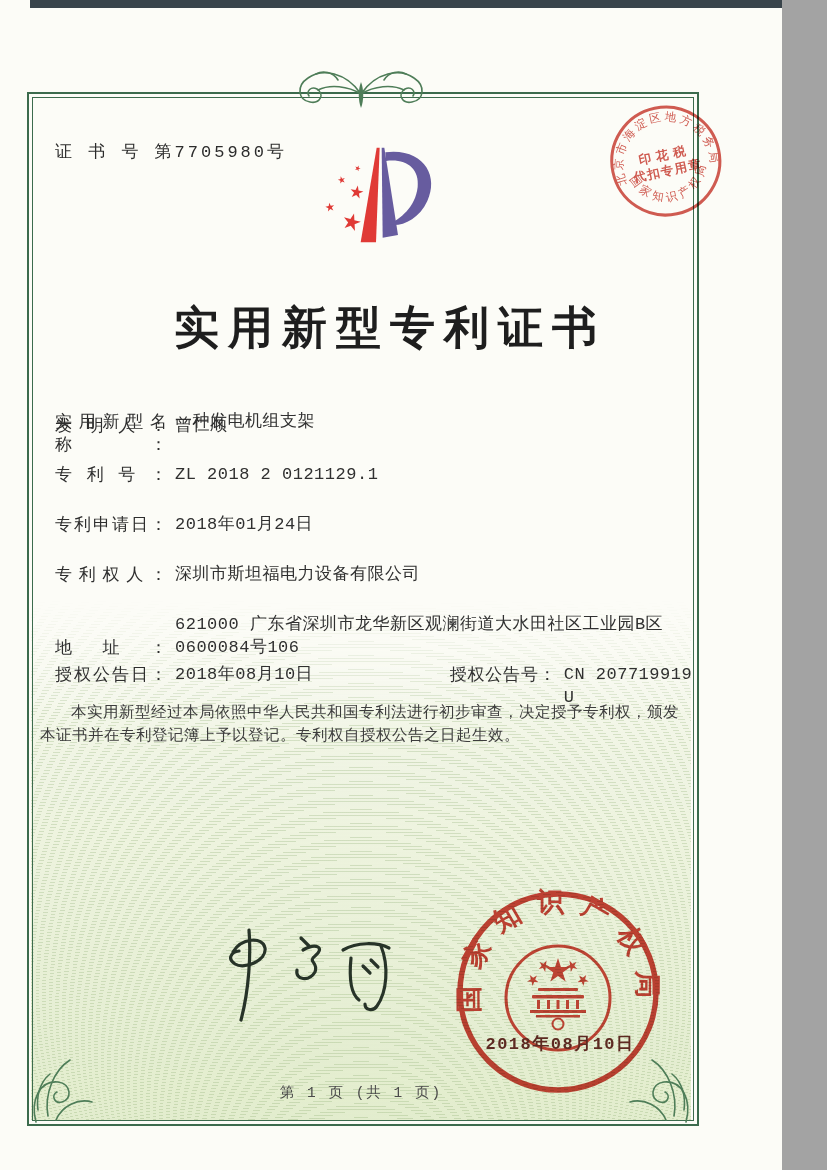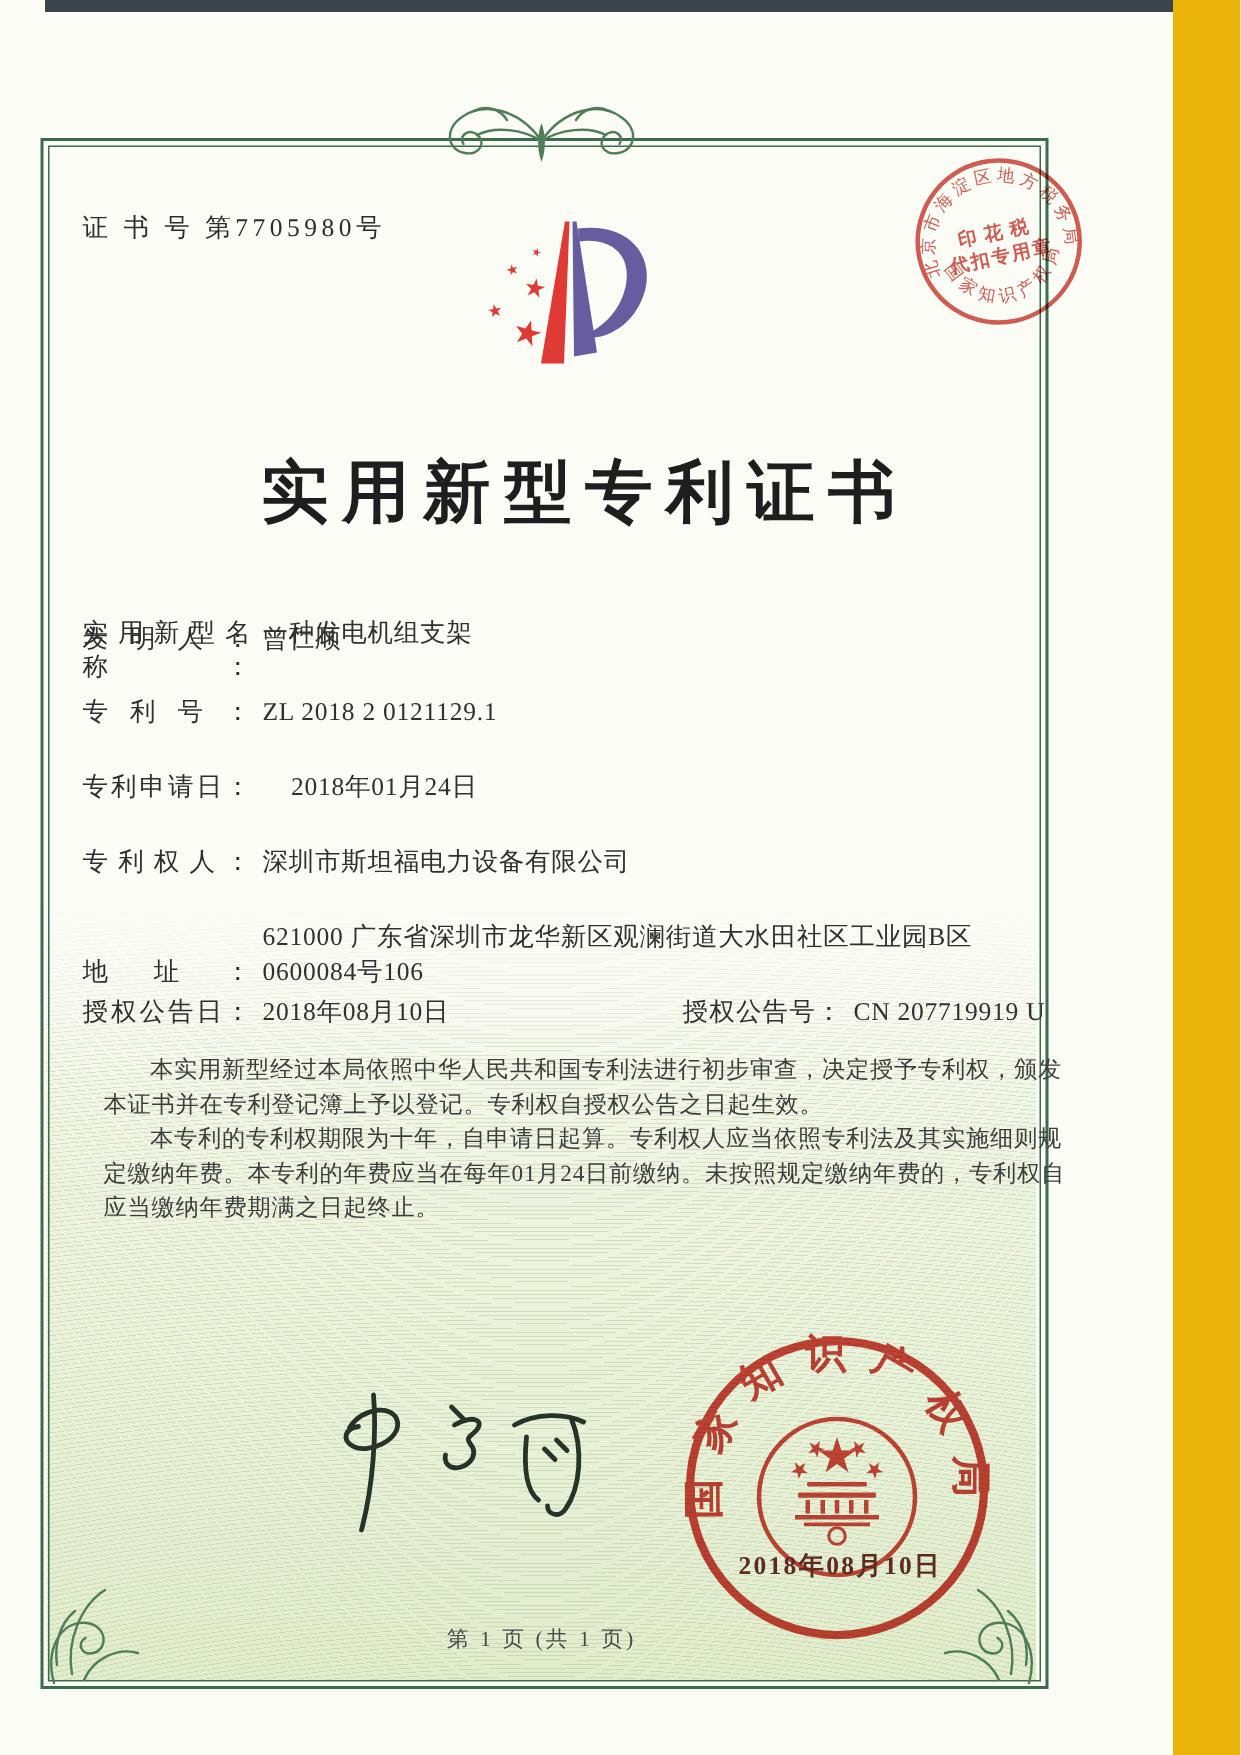--- a/index.html
+++ b/index.html
@@ -1,17 +1,17 @@
 <!DOCTYPE html>
 <html><head>
 <meta charset="utf-8">
 <style>
   html,body{margin:0;padding:0;}
-  .scan{position:relative;width:827px;height:1170px;background:#eab308;overflow:hidden;
-        font-family:Liberation Serif, serif;}
+  .scan{position:relative;width:827px;height:1170px;background:#a3a3a3;overflow:hidden;
+        font-family:Liberation Mono, monospace;}
   .paper{position:absolute;left:0;top:0;width:782px;height:1170px;background:#fcfcf7;}
   .top-shadow{position:absolute;left:30px;top:0;width:752px;height:8px;background:#39444b;}
   .frame{position:absolute;left:27px;top:92px;width:668px;height:1030px;border:2px solid #3c6b4d;}
   .frame::after{content:"";position:absolute;inset:3px;border:1px solid #3c6b4d;}
   .waves{position:absolute;left:31px;top:600px;width:660px;height:520px;
      background:
        repeating-radial-gradient(1300px 520px at 50% 140%, rgba(124,160,96,0.25) 0px, rgba(124,160,96,0.25) 1.3px, rgba(0,0,0,0) 1.3px, rgba(0,0,0,0) 7px),
        linear-gradient(to bottom, rgba(232,240,216,0) 0%, rgba(226,236,204,0.45) 30%, rgba(219,232,194,0.8) 100%);
      -webkit-mask-image:linear-gradient(to bottom,transparent 0%,#000 22%);
      mask-image:linear-gradient(to bottom,transparent 0%,#000 22%);}
@@ -19,21 +19,21 @@
   .cert-no{left:55px;top:140px;font-size:17px;letter-spacing:3px;color:#2c2c2c;}
   .title{left:90px;top:252px;width:600px;text-align:center;font-size:45px;font-weight:bold;
          letter-spacing:9px;color:#1e1e1e;margin-top:46px;}
   .fields{left:55px;top:354px;width:655px;}
   .frow{display:flex;align-items:flex-start;position:absolute;left:0;width:655px;font-size:17px;color:#303030;}
   .lbl{display:inline-block;width:112px;text-align:justify;text-align-last:justify;flex:0 0 112px;color:#2e2e2e;}
   .val{margin-left:8px;max-width:505px;line-height:23px;letter-spacing:0.5px;}
   .grant-pair{display:flex;width:400px;}
   .grant-pair2{display:flex;}
   .lbl2{display:inline-block;width:106px;text-align:justify;text-align-last:justify;flex:0 0 106px;}
-  .paras{left:69px;top:702px;width:648px;font-size:15.5px;line-height:23px;color:#3d3d3d;}
+  .paras{left:40px;top:702px;width:648px;font-size:15.5px;line-height:23px;color:#3d3d3d;}
   .paras p{margin:0;text-indent:2em;letter-spacing:0.5px;}
   .signer{left:77px;top:960px;font-size:17.5px;color:#2c2c2c;line-height:31px;letter-spacing:4px;}
   .seal-date{left:462px;top:1032px;width:196px;text-align:center;font-size:17px;color:#5d2a22;
              letter-spacing:1.5px;font-weight:bold;z-index:5;}
   .footer{left:27px;top:1083px;width:668px;text-align:center;font-size:14.5px;color:#4a4a4a;letter-spacing:2px;}
   svg{overflow:visible;}
   .seal-svg{mix-blend-mode:multiply;opacity:0.93;}
   .stamp-svg{mix-blend-mode:multiply;opacity:0.9;}
 </style>
 </head>
@@ -118,21 +118,21 @@
       <span class="val">一种发电机组支架</span>
     </div>
     <div class="frow" style="top:60px;">
       <span class="lbl">发明人：</span>
       <span class="val">曾仁顺</span>
     </div>
     <div class="frow" style="top:109px;">
       <span class="lbl">专利号：</span>
       <span class="val">ZL 2018 2 0121129.1</span>
     </div>
-    <div class="frow" style="top:159px;gap:19px;">
+    <div class="frow" style="top:159px;">
       <span class="lbl">专利申请日：</span>
       <span class="val">2018年01月24日</span>
     </div>
     <div class="frow" style="top:209px;">
       <span class="lbl">专利权人：</span>
       <span class="val">深圳市斯坦福电力设备有限公司</span>
     </div>
     <div class="frow" style="top:259px;align-items:flex-end;">
       <span class="lbl">地址：</span>
       <span class="val">621000 广东省深圳市龙华新区观澜街道大水田社区工业园B区0600084号106</span>
@@ -144,21 +144,20 @@
       </span>
       <span class="grant-pair2">
         <span class="lbl2">授权公告号：</span>
         <span class="val">CN 207719919 U</span>
       </span>
     </div>
   </div>
 
   <div class="abs paras">
     <p>本实用新型经过本局依照中华人民共和国专利法进行初步审查，决定授予专利权，颁发本证书并在专利登记簿上予以登记。专利权自授权公告之日起生效。</p>
-    <p>本专利的专利权期限为十年，自申请日起算。专利权人应当依照专利法及其实施细则规定缴纳年费。本专利的年费应当在每年01月24日前缴纳。未按照规定缴纳年费的，专利权自应当缴纳年费期满之日起终止。</p>
   </div>
 
 
   <svg class="abs" style="left:205px;top:920px;" width="190" height="110" viewBox="0 0 190 110">
     <g fill="none" stroke="#273328" stroke-width="3.2" stroke-linecap="round">
       <path d="M28,32 C36,18 58,16 60,28 C62,40 40,50 30,44 C22,39 26,32 34,31"></path>
       <path d="M44,10 C46,34 44,70 36,100"></path>
       <path d="M96,18 C100,22 102,24 104,26"></path>
       <path d="M98,30 C112,22 120,28 110,36 C102,42 114,42 110,52 C104,62 90,60 92,50"></path>
       <path d="M138,30 C152,22 172,22 184,28"></path>

